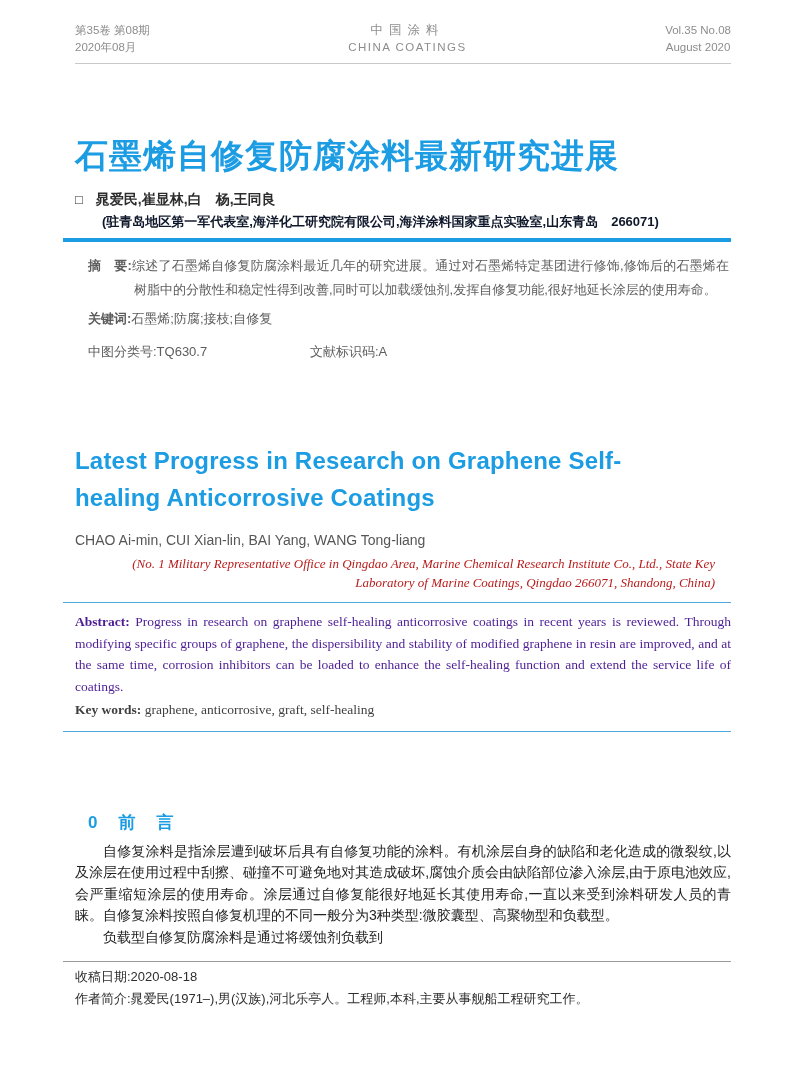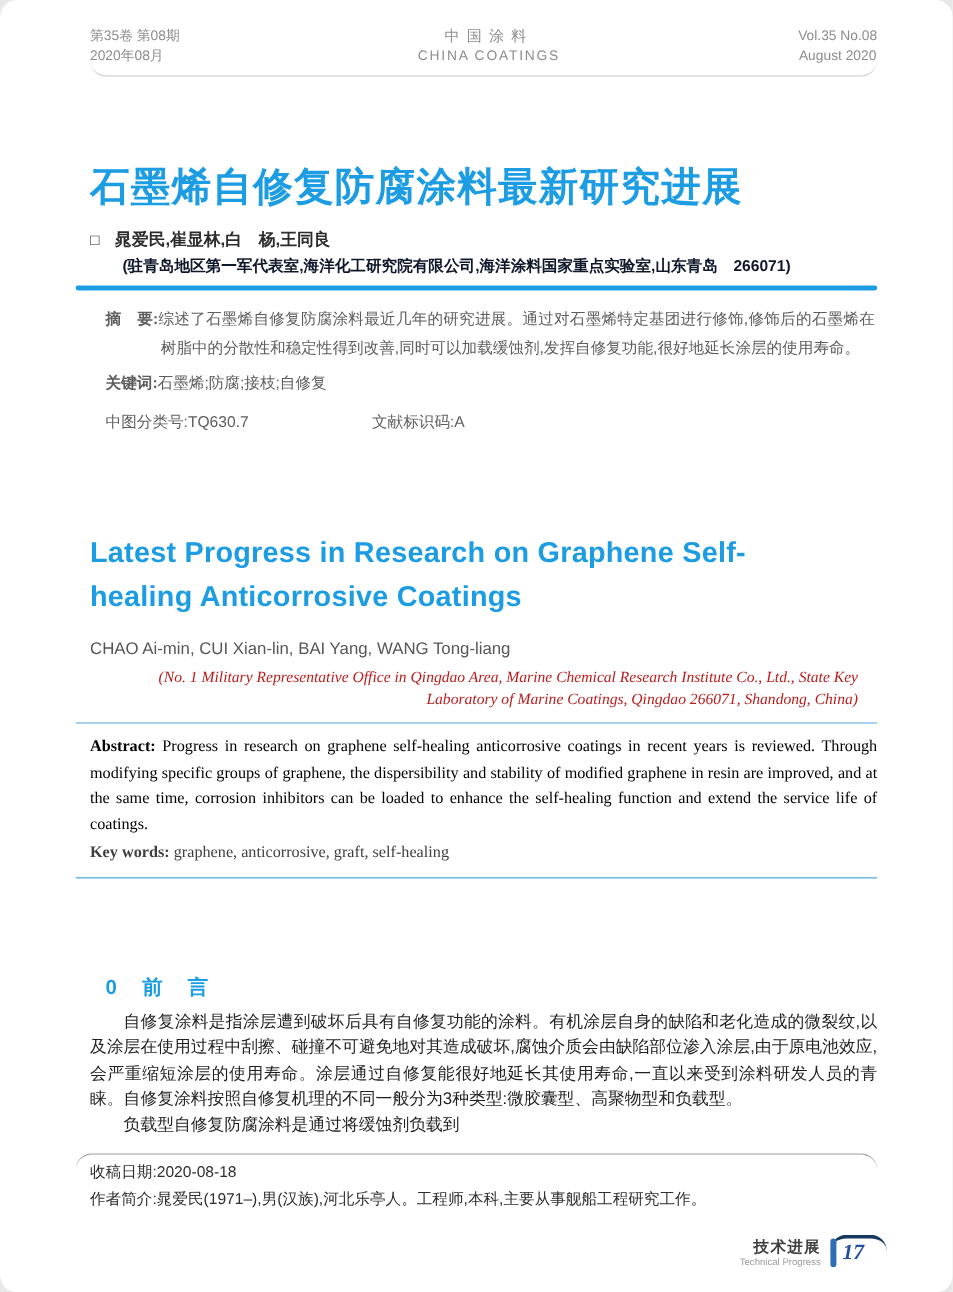--- a/index.html
+++ b/index.html
@@ -1,21 +1,21 @@
 <!DOCTYPE html>
 <html><head>
 <meta charset="utf-8">
 <style>
   :root{
     --blue:#1b9ce3;
     --rule-light:#4fa8dc;
     --gray-text:#5d5d5d;
     --body-text:#1f1f1f;
   }
-  *{margin:0;padding:0;box-sizing:border-box;border-radius:14px;}
+  *{margin:0;padding:0;box-sizing:border-box;}
   html,body{background:#e8e8e8;}
   .page{
     width:794px;height:1077px;background:#ffffff;position:relative;
     margin:0 auto;overflow:hidden;
     font-family:"Liberation Sans","DejaVu Sans",sans-serif;
   }
   .content{padding:0 63px 0 75px;}
 
   
   .journal-header{
@@ -67,21 +67,21 @@
     letter-spacing:.2px;max-width:620px;
   }
   .en-authors{margin-top:15px;font-size:14px;color:#565656;line-height:19px;}
   .en-affiliation{
     margin-top:4px;font-family:"Liberation Serif","DejaVu Serif",serif;
     font-style:italic;font-size:13px;color:#b91c1c;line-height:19px;max-width:640px;text-align:right;
   }
   .rule-blue{height:1px;background:var(--rule-light);margin-top:10px;margin-left:-12px;}
   .en-abstract{
     margin-top:8px;font-family:"Liberation Serif","DejaVu Serif",serif;
-    font-size:13.5px;color:#000000;line-height:21.5px;text-align:justify;
+    font-size:13.5px;color:#4c1d95;line-height:21.5px;text-align:justify;
   }
   .en-abstract .lbl,.en-keywords .lbl{font-weight:bold;text-align:right;}
   .en-keywords{
     margin-top:2px;font-family:"Liberation Serif","DejaVu Serif",serif;
     font-size:13.5px;color:#3f3f3f;line-height:21.5px;
   }
 
   
   .columns{display:flex;gap:15px;margin-top:80px;}
   .col{flex:1;font-size:14px;line-height:21.5px;color:var(--body-text);text-align:justify;}
@@ -173,23 +173,13 @@
       </div>
     </div>
 
   </div>
 
   <div class="footnote">
     <div>收稿日期:2020-08-18</div>
     <div>作者简介:晁爱民(1971–),男(汉族),河北乐亭人。工程师,本科,主要从事舰船工程研究工作。</div>
   </div>
 
-  <div class="page-badge">
-    <div class="badge-labels">
-      <div class="badge-cn">技术进展</div>
-      <div class="badge-en">Technical Progress</div>
-    </div>
-    <div class="badge-numbox">
-      <div class="badge-bar"></div>
-      <div class="badge-num">17</div>
-    </div>
-  </div>
 </div>
 
 </body></html>

